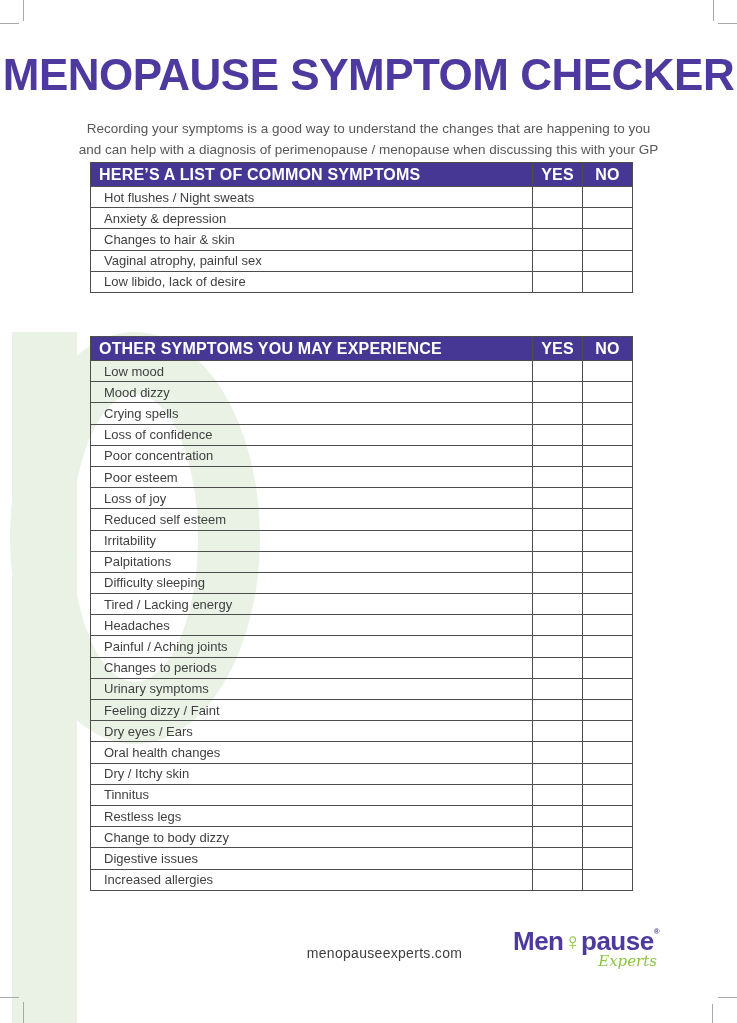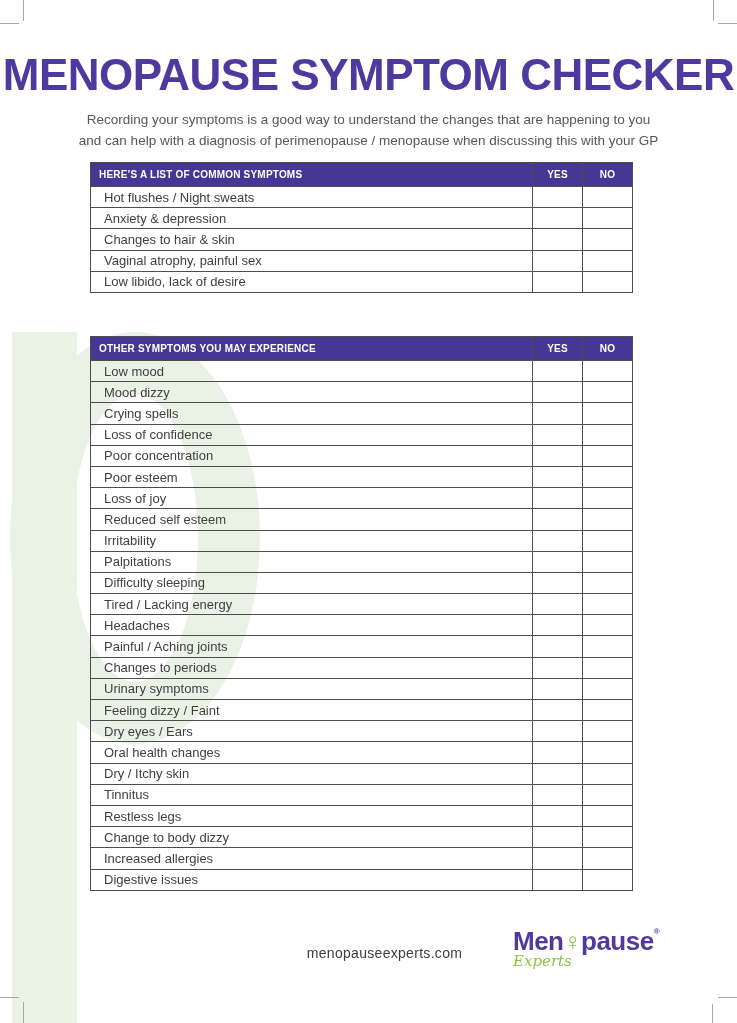--- a/index.html
+++ b/index.html
@@ -21,34 +21,34 @@
   
   .crop { position:absolute; background:#a8a8a8; z-index:2; }
 
   
   .title {
     position:absolute; z-index:1; left:0; top:50px; width:100%;
     text-align:center; font-size:44px; font-weight:bold;
     color:#4e3a9e; letter-spacing:-0.5px;
   }
   .intro {
-    position:absolute; z-index:1; left:0; top:110px; width:100%;
+    position:absolute; z-index:1; left:0; top:119px; width:100%;
     text-align:center; font-size:13.5px; line-height:1.55; color:#575757;
   }
 
   
   table.symptoms {
     position:absolute; z-index:1; left:90px; width:543px;
     border-collapse:collapse; table-layout:fixed;
   }
   table.t1 { top:162px; }
   table.t2 { top:336px; }
   table.symptoms th, table.symptoms td { border:1px solid #4d4d4d; }
   table.symptoms thead th {
-    background:#473795; color:#ffffff; font-size:10px; font-weight:bold;
+    background:#473795; color:#ffffff; font-size:16px; font-weight:bold;
     height:24px; letter-spacing:0.2px;
   }
   th.hdr-main { text-align:left; padding-left:8px; }
   th.hdr-chk { width:50px; text-align:center; }
   table.symptoms tbody tr { height:21.2px; }
   td.sym {
     font-size:13px; color:#3f3f3f; padding-left:13px; background:transparent;
   }
   td.chk { width:50px; background:transparent; }
 
@@ -58,21 +58,21 @@
     text-align:center; font-size:14px; color:#3e3e3e; letter-spacing:0.3px;
   }
   .logo { position:absolute; z-index:1; left:513px; top:928px; width:150px; }
   .logo-word {
     font-size:26px; font-weight:bold; color:#4e3a9e;
     letter-spacing:-0.5px; line-height:1; white-space:nowrap;
   }
   .logo-sym { color:#8bc53f; font-size:24px; font-weight:bold; }
   .logo-tm { font-size:8px; vertical-align:top; color:#4e3a9e; }
   .logo-sub {
-    text-align:left; padding-right:6px; margin-top:-2px;
+    text-align:right; padding-right:6px; margin-top:-2px;
     font-family:"DejaVu Serif", serif; font-style:italic;
     font-size:15px; color:#8bc53f;
   }
 </style>
 </head>
 <body>
 
 <div class="page">
 
   <div class="wm wm-stem"></div>
@@ -248,26 +248,26 @@
           <td class="sym">Restless legs</td>
           <td class="chk"></td>
           <td class="chk"></td>
         </tr>
         <tr>
           <td class="sym">Change to body dizzy</td>
           <td class="chk"></td>
           <td class="chk"></td>
         </tr>
         <tr>
+          <td class="sym">Digestive issues</td>
+          <td class="chk"></td>
+          <td class="chk"></td>
+        </tr>
+        <tr>
           <td class="sym">Increased allergies</td>
-          <td class="chk"></td>
-          <td class="chk"></td>
-        </tr>
-        <tr>
-          <td class="sym">Digestive issues</td>
           <td class="chk"></td>
           <td class="chk"></td>
         </tr>
       </tbody>
   </table>
 
   <div class="website">menopauseexperts.com</div>
 
   <div class="logo">
     <div class="logo-word">

